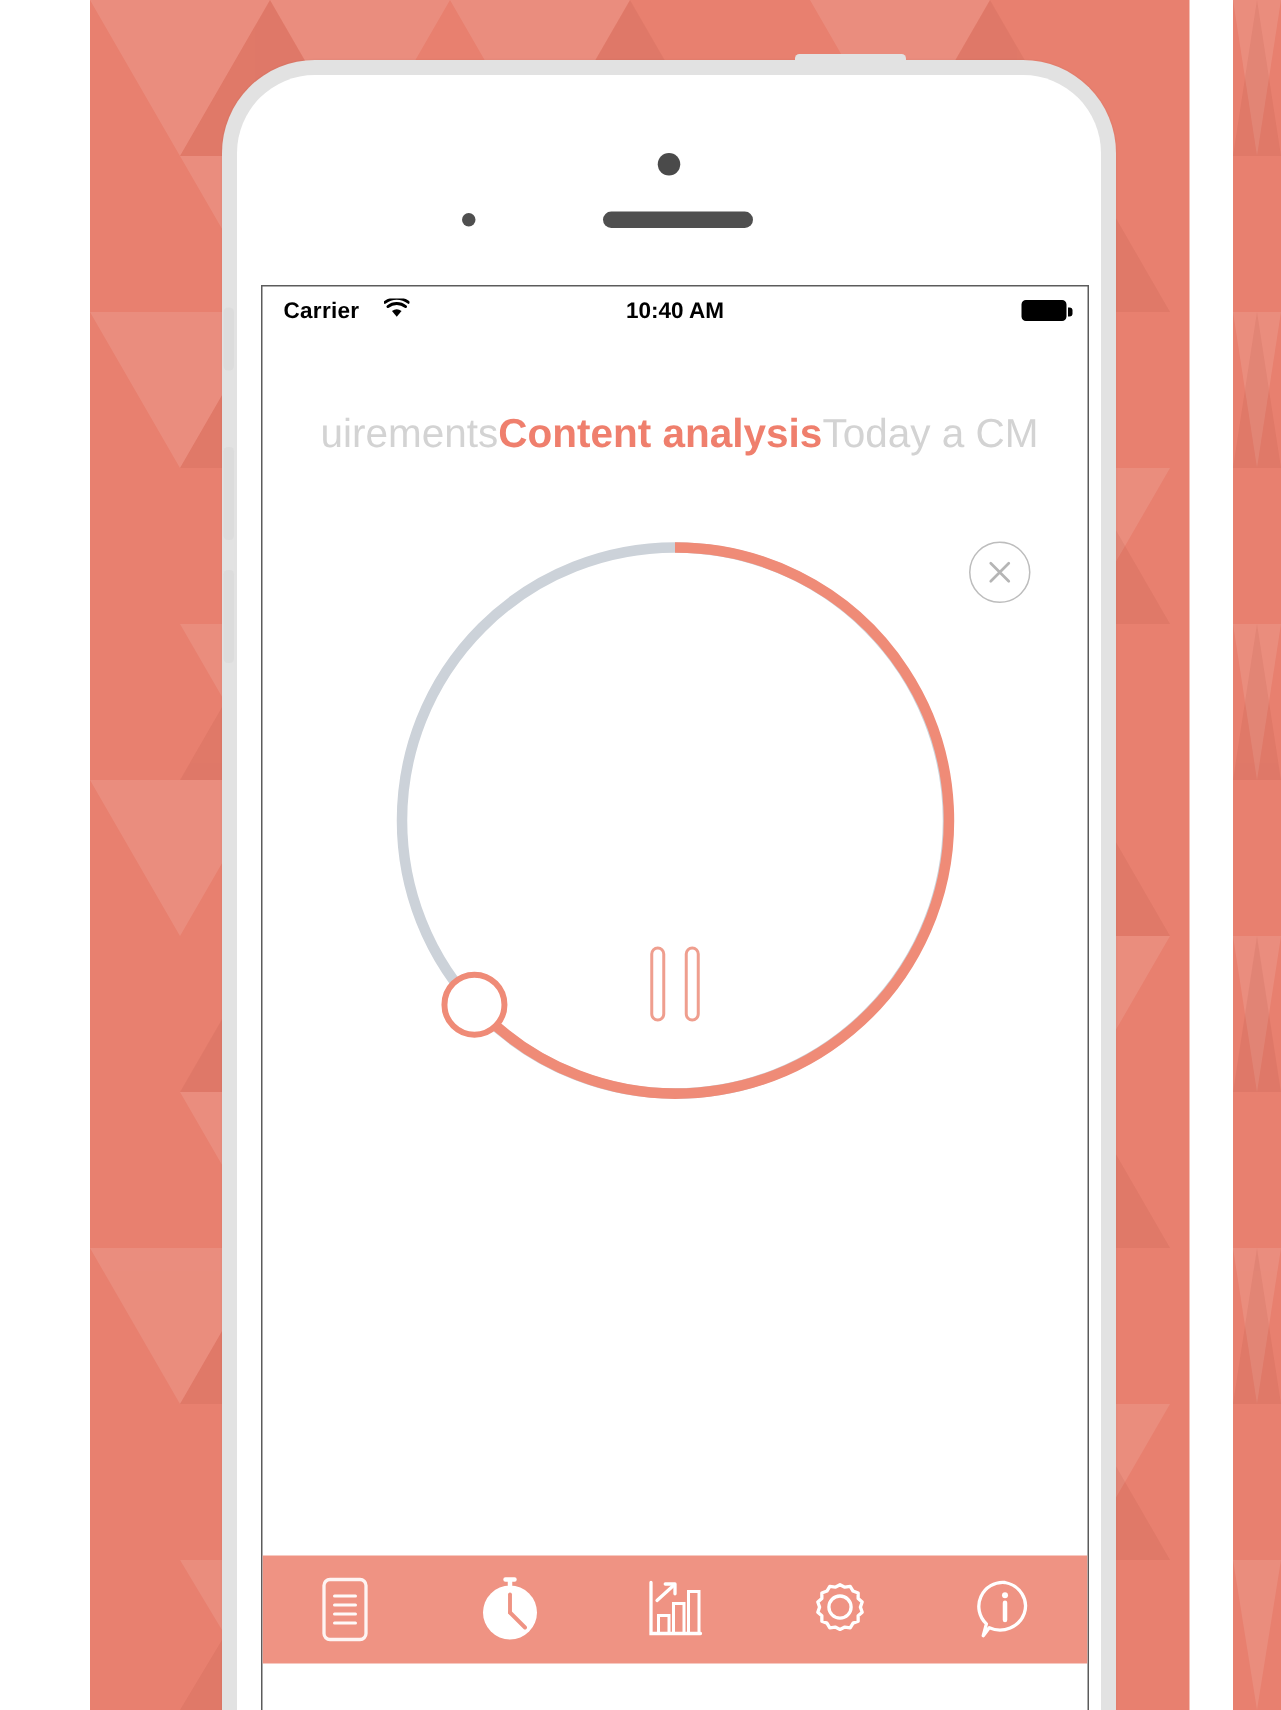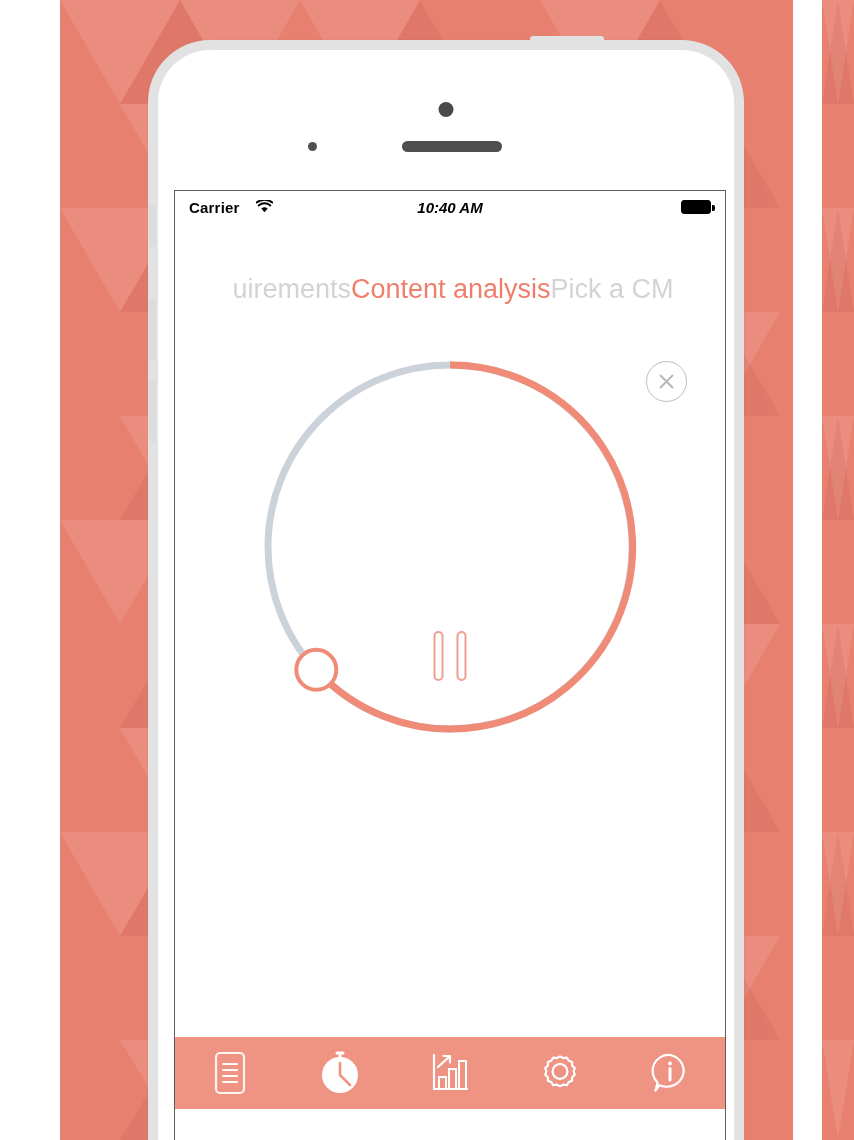--- a/index.html
+++ b/index.html
@@ -117,21 +117,20 @@
   }
   .sb-left { display: flex; align-items: center; gap: 16px; }
   .sb-carrier { font-size: 15px; font-weight: bold; letter-spacing: .2px; }
   .sb-time {
     position: absolute;
     left: 0; right: 0;
     text-align: center;
     font-size: 15px;
     font-weight: bold;
     pointer-events: none;
-    font-style: italic;
   }
   .sb-right { margin-left: auto; display: flex; align-items: center; }
   .battery {
     width: 30px; height: 14px;
     border: 1.5px solid #000;
     border-radius: 3px;
     position: relative;
     background: #000;
   }
   .battery::after {
@@ -152,21 +151,21 @@
     justify-content: center;
     padding-top: 36px;
     overflow: hidden;
     white-space: nowrap;
   }
   .tabitem {
     font-size: 27px;
     color: #d3d3d3;
     flex: 0 0 auto;
   }
-  .tabitem.active { color: #ef7f6d; }
+  .tabitem.active { color: #ef7f6d; font-weight: bold; }
   .tabitem.clip-l { margin-left: -66px; }
   .tabitem.clip-r { margin-right: -72px; }
 
   
   #timerarea {
     position: relative;
     height: 790px;
   }
 
   #ring-wrap {
@@ -375,21 +374,21 @@
         </div>
         <div class="sb-time">10:40 AM</div>
         <div class="sb-right">
           <div class="battery"></div>
         </div>
       </div>
 
       <div id="tabstrip">
         <div class="tabitem clip-l">uirements</div>
         <div class="tabitem active">Content analysis</div>
-        <div class="tabitem clip-r">Pick a CM</div>
+        <div class="tabitem clip-r">Today a CM</div>
       </div>
 
       <div id="timerarea">
 
         <div id="close-btn">
           <svg width="21" height="21" viewBox="0 0 21 21">
             <path d="M4.5 4.5 L16.5 16.5 M16.5 4.5 L4.5 16.5" stroke="#b5b5b5" stroke-width="1.8" stroke-linecap="round"></path>
           </svg>
         </div>
 

